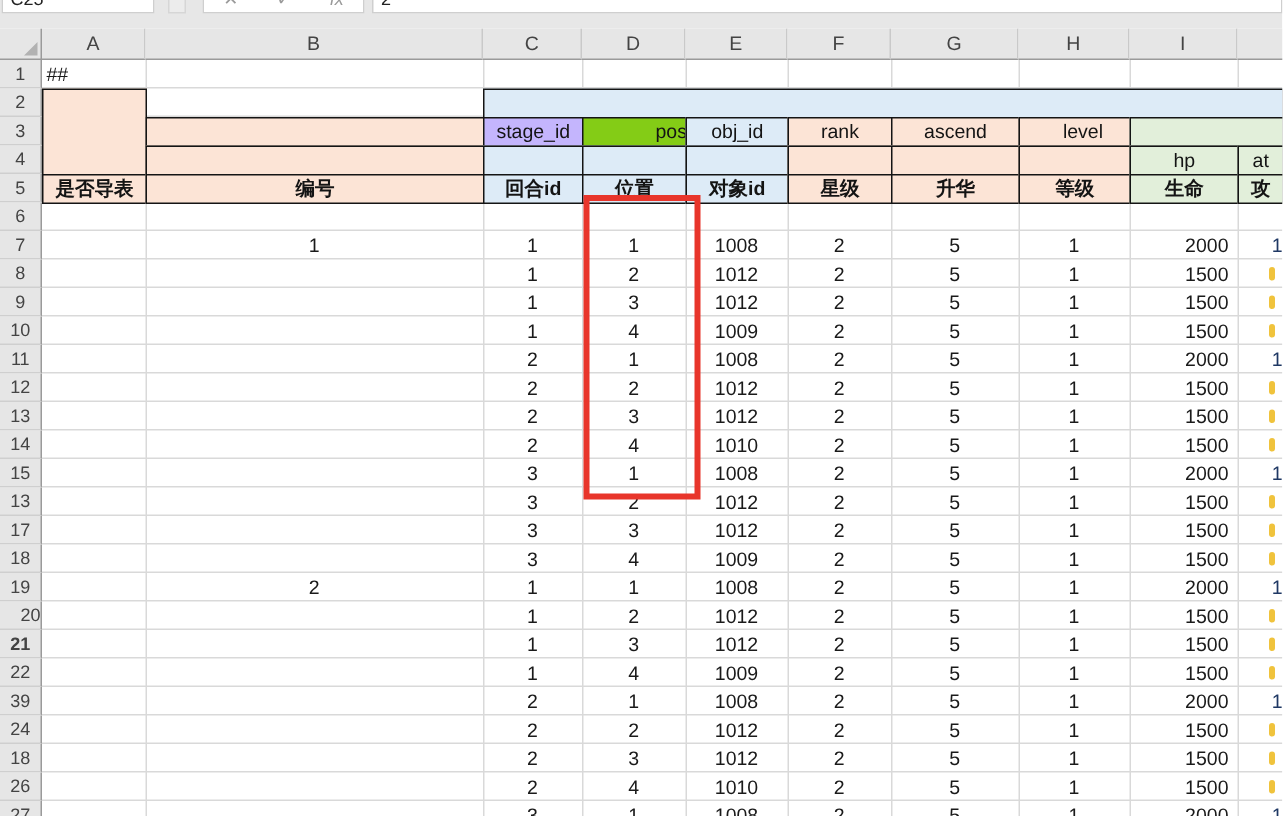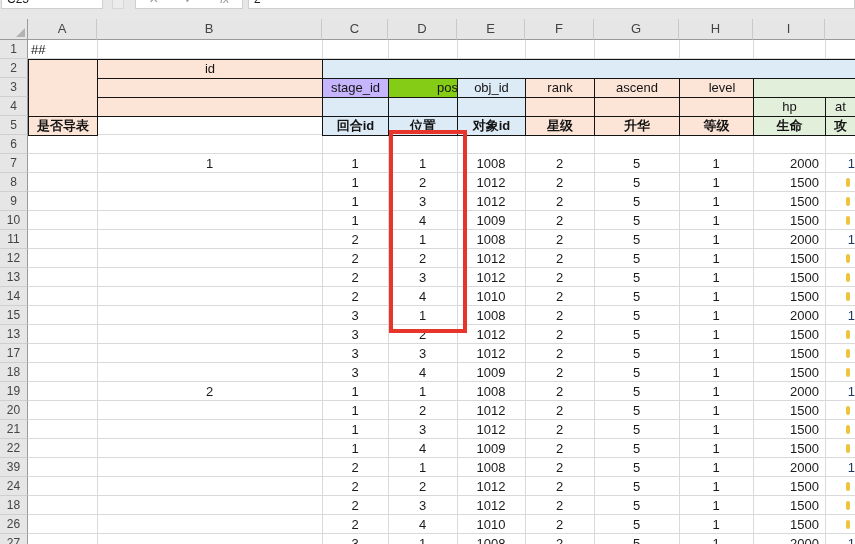--- a/index.html
+++ b/index.html
@@ -90,22 +90,22 @@
       <div class="rownum" style="top: 192px;">10</div>
       <div class="rownum" style="top: 211px;">11</div>
       <div class="rownum" style="top: 230px;">12</div>
       <div class="rownum" style="top: 249px;">13</div>
       <div class="rownum" style="top: 268px;">14</div>
       <div class="rownum" style="top: 287px;">15</div>
       <div class="rownum" style="top: 306px;">13</div>
       <div class="rownum" style="top: 325px;">17</div>
       <div class="rownum" style="top: 344px;">18</div>
       <div class="rownum" style="top: 363px;">19</div>
-      <div class="rownum" style="top: 382px;">20</div>
-      <div class="rownum" style="top: 401px;">21</div>
+      <div class="rownum" style="top: 382px; text-align: right;">20</div>
+      <div class="rownum" style="top: 401px; font-weight: bold;">21</div>
       <div class="rownum" style="top: 420px;">22</div>
       <div class="rownum" style="top: 439px;">39</div>
       <div class="rownum" style="top: 458px;">24</div>
       <div class="rownum" style="top: 477px;">18</div>
       <div class="rownum" style="top: 496px;">26</div>
       <div class="rownum" style="top: 515px;">27</div>
       <div class="vline" style="left: 97px; background: rgb(217, 217, 217);"></div>
       <div class="vline" style="left: 322px; background: rgb(217, 217, 217);"></div>
       <div class="vline" style="left: 388px; background: rgb(217, 217, 217);"></div>
       <div class="vline" style="left: 457px; background: rgb(217, 217, 217);"></div>
@@ -135,40 +135,40 @@
       <div class="hline" style="top: 381px; background: rgb(217, 217, 217);"></div>
       <div class="hline" style="top: 400px; background: rgb(217, 217, 217);"></div>
       <div class="hline" style="top: 419px; background: rgb(217, 217, 217);"></div>
       <div class="hline" style="top: 438px; background: rgb(217, 217, 217);"></div>
       <div class="hline" style="top: 457px; background: rgb(217, 217, 217);"></div>
       <div class="hline" style="top: 476px; background: rgb(217, 217, 217);"></div>
       <div class="hline" style="top: 495px; background: rgb(217, 217, 217);"></div>
       <div class="hline" style="top: 514px; background: rgb(217, 217, 217);"></div>
       <div class="cell left" style="left: 28px; top: 21px; width: 69px;">##</div>
       <div class="hcell" style="left: 28px; top: 40px; width: 70px; height: 58px; background: rgb(252, 228, 214);"></div>
-      <div class="hcell" style="left: 97px; top: 40px; width: 226px; height: 20px; background: rgb(252, 228, 214);">id</div>
       <div class="hcell" style="left: 322px; top: 40px; width: 534px; height: 20px; background: rgb(221, 235, 247);"></div>
       <div class="hcell" style="left: 97px; top: 59px; width: 226px; height: 20px; background: rgb(252, 228, 214);"></div>
       <div class="hcell" style="left: 322px; top: 59px; width: 67px; height: 20px; background: #c4b5fd;">stage_id</div>
       <div class="hcell" style="left: 388px; top: 59px; width: 70px; height: 20px; background: #84cc16; padding-left: 48px;">position</div>
       <div class="hcell" style="left: 457px; top: 59px; width: 69px; height: 20px; background: rgb(221, 235, 247);">obj_id</div>
       <div class="hcell" style="left: 525px; top: 59px; width: 70px; height: 20px; background: rgb(252, 228, 214);">rank</div>
       <div class="hcell" style="left: 594px; top: 59px; width: 86px; height: 20px; background: rgb(252, 228, 214);">ascend</div>
       <div class="hcell" style="left: 679px; top: 59px; width: 86px; height: 20px; background: rgb(252, 228, 214);">level</div>
       <div class="hcell" style="left: 753px; top: 59px; width: 103px; height: 20px; background: rgb(226, 239, 218);"></div>
       <div class="hcell" style="left: 97px; top: 78px; width: 226px; height: 20px; background: rgb(252, 228, 214);"></div>
       <div class="hcell" style="left: 322px; top: 78px; width: 67px; height: 20px; background: rgb(221, 235, 247);"></div>
       <div class="hcell" style="left: 388px; top: 78px; width: 70px; height: 20px; background: rgb(221, 235, 247);"></div>
       <div class="hcell" style="left: 457px; top: 78px; width: 69px; height: 20px; background: rgb(221, 235, 247);"></div>
       <div class="hcell" style="left: 525px; top: 78px; width: 70px; height: 20px; background: rgb(252, 228, 214);"></div>
       <div class="hcell" style="left: 594px; top: 78px; width: 86px; height: 20px; background: rgb(252, 228, 214);"></div>
       <div class="hcell" style="left: 679px; top: 78px; width: 75px; height: 20px; background: rgb(252, 228, 214);"></div>
       <div class="hcell" style="left: 753px; top: 78px; width: 73px; height: 20px; background: rgb(226, 239, 218);">hp</div>
       <div class="hcell" style="left: 825px; top: 78px; width: 31px; height: 20px; background: rgb(226, 239, 218);">at</div>
       <div class="hcell bold" style="left: 28px; top: 97px; width: 70px; height: 20px; background: rgb(252, 228, 214);">是否导表</div>
+      <div class="hcell bold" style="left: 97px; top: 97px; width: 226px; height: 20px; background: rgb(252, 228, 214);">编号</div>
       <div class="hcell bold" style="left: 322px; top: 97px; width: 67px; height: 20px; background: rgb(221, 235, 247);">回合id</div>
       <div class="hcell bold" style="left: 388px; top: 97px; width: 70px; height: 20px; background: rgb(221, 235, 247);">位置</div>
       <div class="hcell bold" style="left: 457px; top: 97px; width: 69px; height: 20px; background: rgb(221, 235, 247);">对象id</div>
       <div class="hcell bold" style="left: 525px; top: 97px; width: 70px; height: 20px; background: rgb(252, 228, 214);">星级</div>
       <div class="hcell bold" style="left: 594px; top: 97px; width: 86px; height: 20px; background: rgb(252, 228, 214);">升华</div>
       <div class="hcell bold" style="left: 679px; top: 97px; width: 75px; height: 20px; background: rgb(252, 228, 214);">等级</div>
       <div class="hcell bold" style="left: 753px; top: 97px; width: 73px; height: 20px; background: rgb(226, 239, 218);">生命</div>
       <div class="hcell bold" style="left: 825px; top: 97px; width: 31px; height: 20px; background: rgb(226, 239, 218);">攻</div>
       <div class="cell" style="left: 97px; top: 135px; width: 225px;">1</div>
       <div class="cell" style="left: 322px; top: 135px; width: 66px;">1</div>

